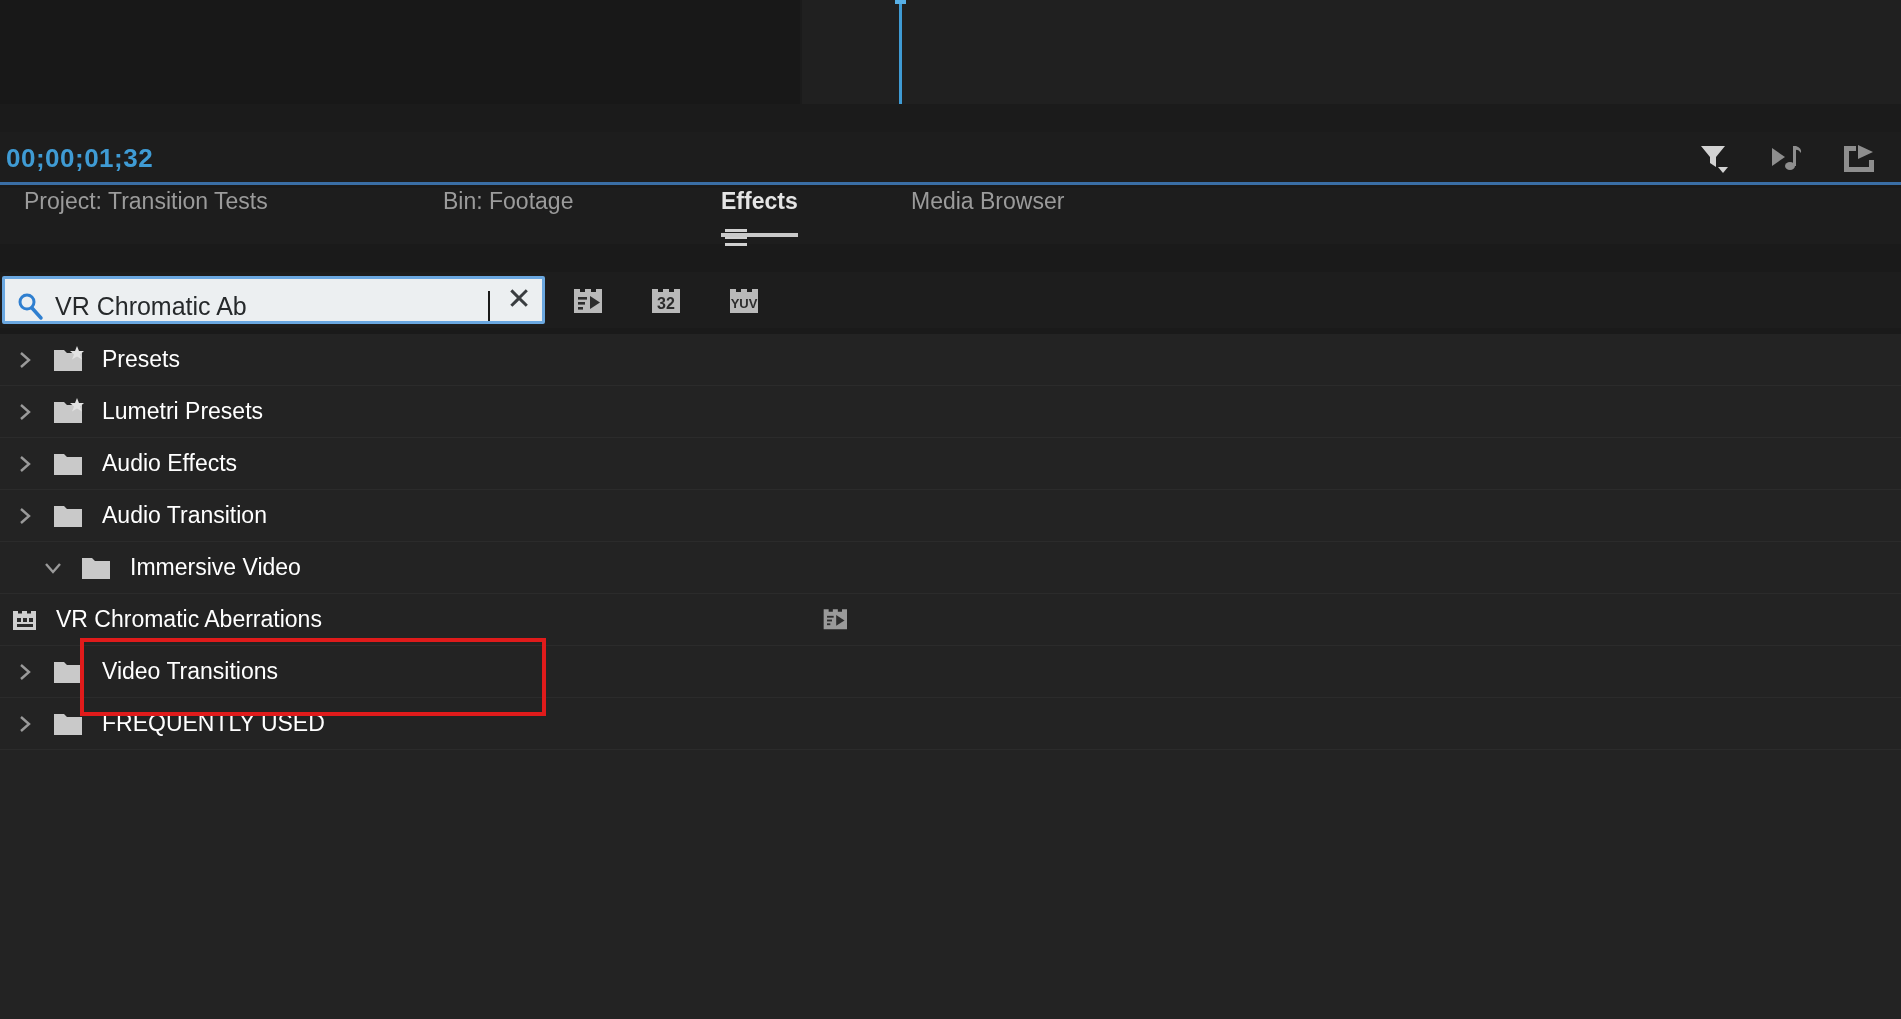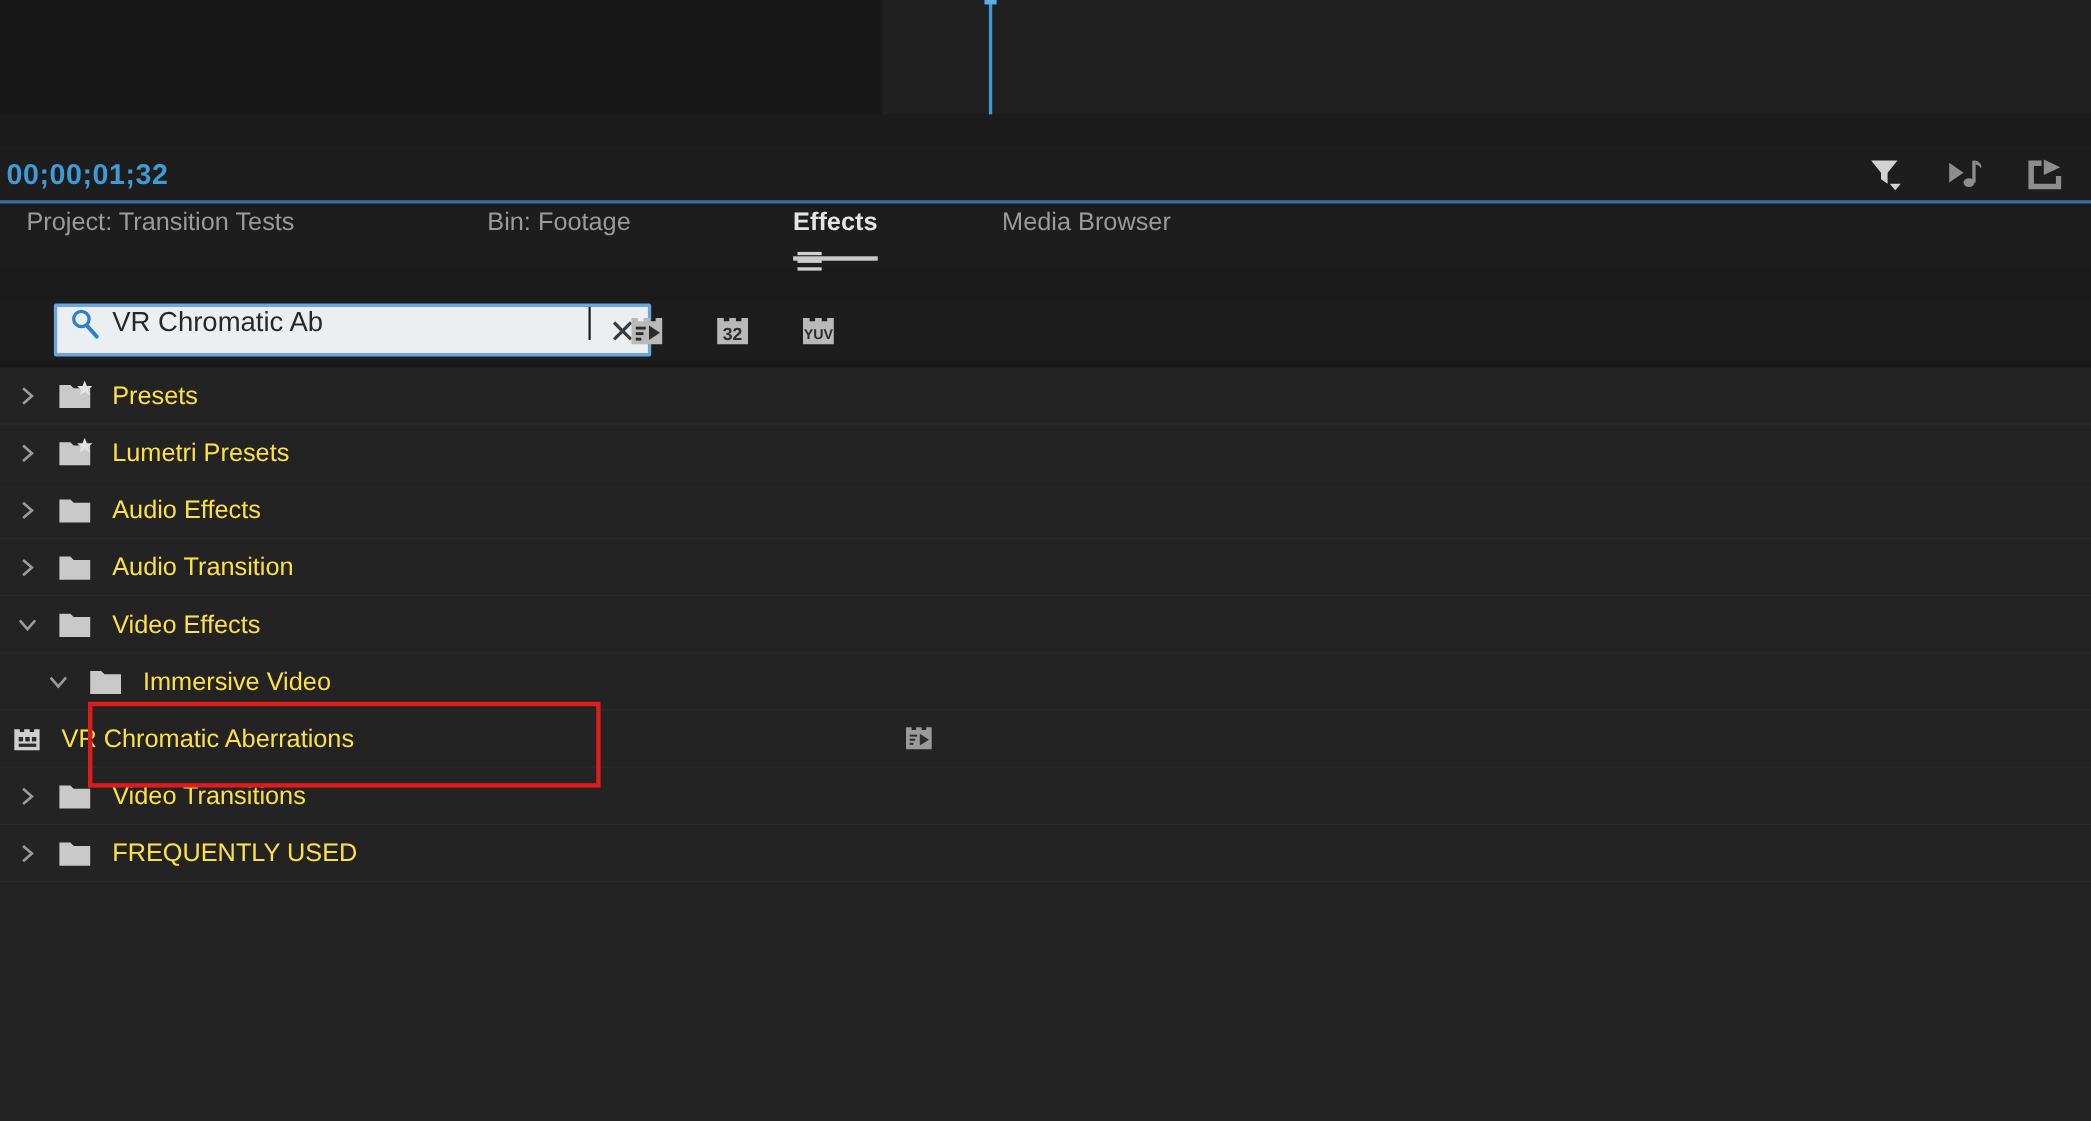--- a/index.html
+++ b/index.html
@@ -64,21 +64,21 @@
   #tab-effects { left:721px; }
   #tab-media   { left:911px; }
   #hamburger-icon { display:inline-flex; flex-direction:column; gap:4px; margin-left:4px; }
   #hamburger-icon i { display:block; width:22px; height:3px; background:#d0d0d0; }
 
   
   #search-row { position:absolute; left:0; top:272px; width:1901px; height:56px; background:#1d1d1d; }
   #search-field-wrap {
     position:absolute; left:2px; top:4px; width:543px; height:48px;
     background:#eceff1; border:3px solid #6aa7e0; border-radius:2px;
-    display:flex; align-items:flex-start;margin-left:47px;
+    display:flex; align-items:flex-end;
   }
   #search-icon { margin-left:10px; width:30px; height:30px; flex:none; }
   #search-input {
     flex:1; border:none; outline:none; background:transparent;
     font-family:"Liberation Sans", sans-serif;
     font-size:25px; color:#26292b; margin-left:10px; padding:0;
   }
   #search-caret {
     width:2px; height:30px; background:#1a1a1a; margin-right:6px; flex:none;
   }
@@ -88,21 +88,21 @@
     font-size:30px; color:#3a3d40; cursor:pointer;
   }
   #filter-icons { position:absolute; left:568px; top:8px; display:flex; gap:38px; }
   .filter-btn { width:40px; height:40px; position:relative; cursor:pointer; }
 
   
   #tree { position:absolute; left:0; top:334px; width:1901px; height:685px; background:#232323; }
   .row {
     position:relative; height:52px; display:flex; align-items:center;
     border-bottom:1px solid #2b2b2b;
-    font-size:23px; color:#fde047; white-space:nowrap;
+    font-size:23px; color:#ffffff; white-space:nowrap;
   }
   .twisty {
     width:34px; height:34px; flex:none; margin-left:8px;
     display:flex; align-items:center; justify-content:center;
     cursor:pointer;
   }
   .twisty svg { display:block; }
   .folder-icon { width:34px; height:30px; flex:none; margin-left:10px; }
   .row-label { margin-left:16px; }
   .indent-1 { margin-left:36px; }
@@ -285,33 +285,20 @@
         </svg>
     </span>
     <span class="folder-icon">
       <svg width="34" height="30" viewBox="0 0 34 30">
           <path d="M2 5 h10 l3 3 h15 v18 h-28 z" fill="#c9c9c9"></path>
         </svg>
     </span>
     <span class="row-label">Audio Transition</span>
   </div>
 
-  <div class="row">
-    <span class="twisty">
-      <svg width="20" height="20" viewBox="0 0 20 20">
-          <polyline points="3,6 10,14 17,6" fill="none" stroke="#9a9a9a" stroke-width="2.4"></polyline>
-        </svg>
-    </span>
-    <span class="folder-icon">
-      <svg width="34" height="30" viewBox="0 0 34 30">
-          <path d="M2 5 h10 l3 3 h15 v18 h-28 z" fill="#c9c9c9"></path>
-        </svg>
-    </span>
-    <span class="row-label">Video Effects</span>
-  </div>
 
   <div class="row">
     <span class="twisty indent-1">
       <svg width="20" height="20" viewBox="0 0 20 20">
           <polyline points="3,6 10,14 17,6" fill="none" stroke="#9a9a9a" stroke-width="2.4"></polyline>
         </svg>
     </span>
     <span class="folder-icon">
       <svg width="34" height="30" viewBox="0 0 34 30">
           <path d="M2 5 h10 l3 3 h15 v18 h-28 z" fill="#c9c9c9"></path>

